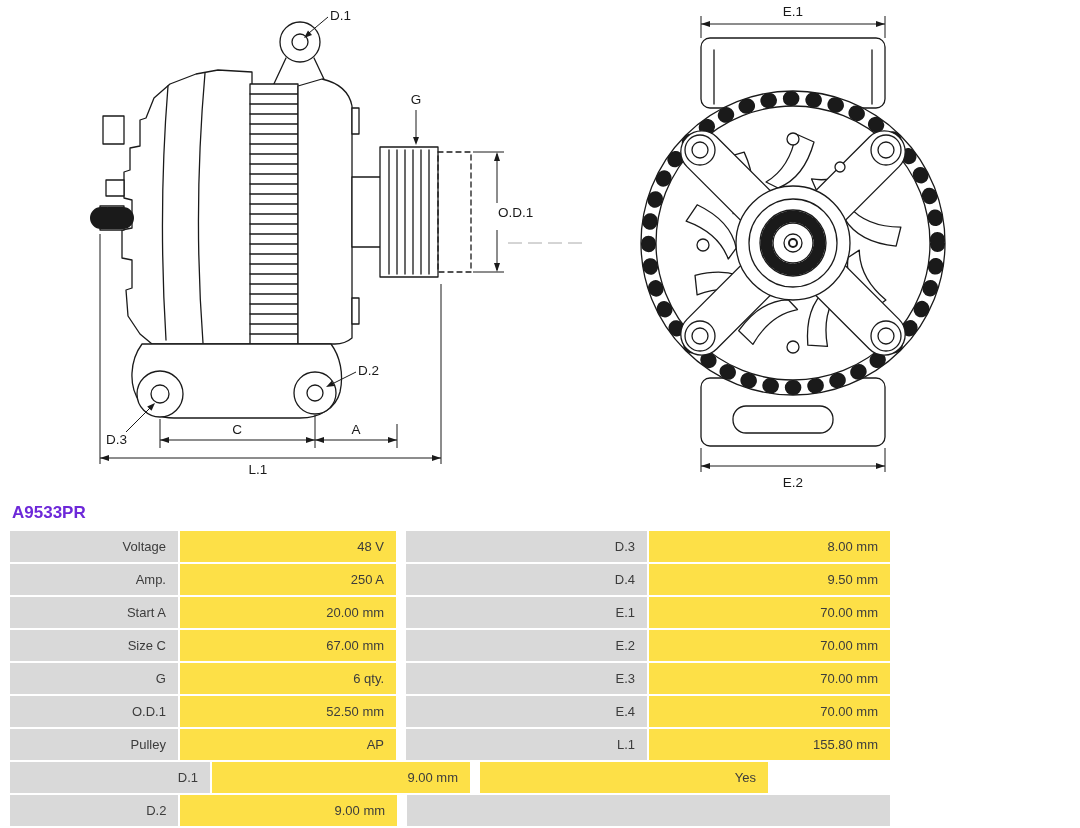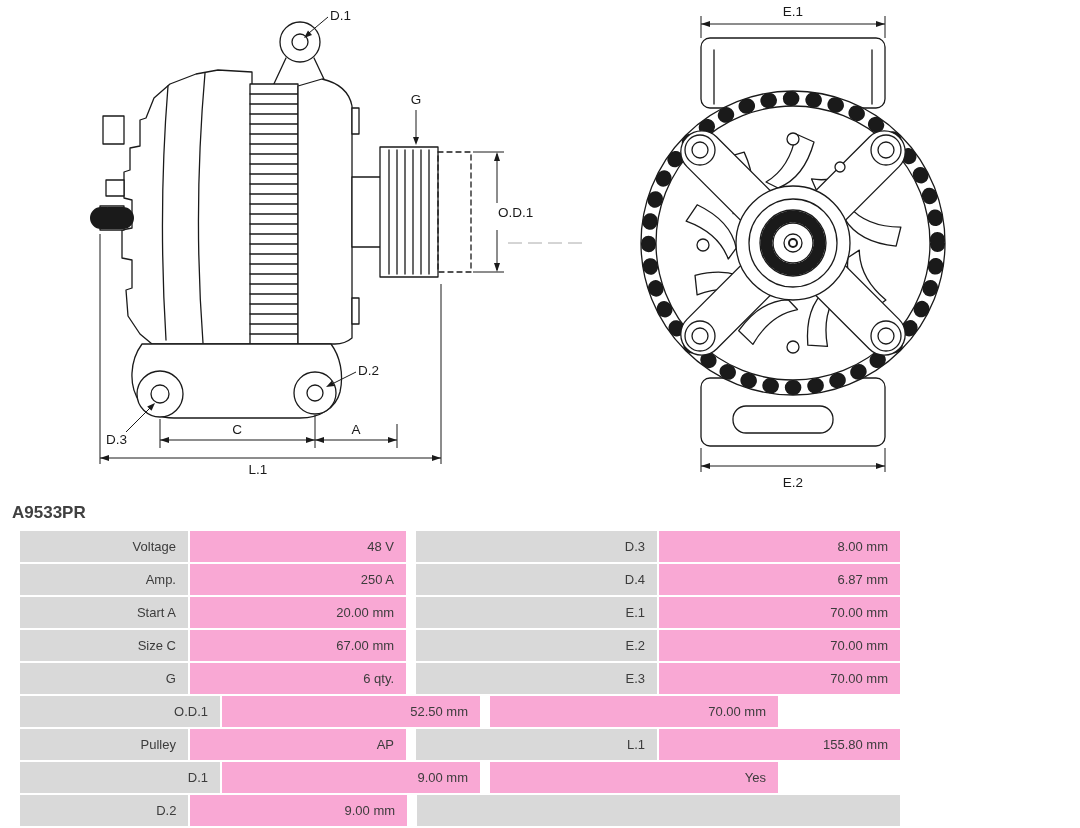--- a/index.html
+++ b/index.html
@@ -1,26 +1,26 @@
 <!DOCTYPE html>
 <html><head>
 <meta charset="utf-8">
 <style>
   html,body{margin:0;padding:0;background:#fff;}
   body{width:1080px;height:828px;font-family:"Liberation Sans",sans-serif;overflow:hidden;}
   .diagram{position:relative;width:1080px;height:497px;}
   svg{display:block;}
   svg text{font-family:"Liberation Sans",sans-serif;font-size:13.5px;fill:#1a1a1a;}
-  .pn{margin:6px 0 8px 12px;color:#404040;font-size:17px;font-weight:700;}
-  .specs{margin-left:20px;width:880px;}
+  .pn{margin:6px 0 8px 12px;color:#6d28d9;font-size:17px;font-weight:700;}
+  .specs{margin-left:10px;width:880px;}
   .srow{display:flex;margin-bottom:2px;}
   .c{height:31px;line-height:31px;font-size:13px;color:#3c3c3c;text-align:right;
      padding-right:12px;box-sizing:border-box;white-space:nowrap;}
   .lab{background:#d9d9d9;}
-  .val{background:#f9a8d4;}
+  .val{background:#fde047;}
   .w1{width:200px;margin-right:2px;}
   .w2{width:258px;margin-right:10px;}
   .w3{width:288px;margin-right:2px;}
   .w4{width:288px;}
   .wspan{width:578px;}
 </style>
 </head>
 <body>
 
 <div class="diagram">
@@ -191,21 +191,21 @@
   <div class="srow">
     <div class="c lab w1">Voltage</div>
     <div class="c val w2">48 V</div>
     <div class="c lab w3">D.3</div>
     <div class="c val w4">8.00 mm</div>
   </div>
   <div class="srow">
     <div class="c lab w1">Amp.</div>
     <div class="c val w2">250 A</div>
     <div class="c lab w3">D.4</div>
-    <div class="c val w4">6.87 mm</div>
+    <div class="c val w4">9.50 mm</div>
   </div>
   <div class="srow">
     <div class="c lab w1">Start A</div>
     <div class="c val w2">20.00 mm</div>
     <div class="c lab w3">E.1</div>
     <div class="c val w4">70.00 mm</div>
   </div>
   <div class="srow">
     <div class="c lab w1">Size C</div>
     <div class="c val w2">67.00 mm</div>
@@ -214,20 +214,21 @@
   </div>
   <div class="srow">
     <div class="c lab w1">G</div>
     <div class="c val w2">6 qty.</div>
     <div class="c lab w3">E.3</div>
     <div class="c val w4">70.00 mm</div>
   </div>
   <div class="srow">
     <div class="c lab w1">O.D.1</div>
     <div class="c val w2">52.50 mm</div>
+    <div class="c lab w3">E.4</div>
     <div class="c val w4">70.00 mm</div>
   </div>
   <div class="srow">
     <div class="c lab w1">Pulley</div>
     <div class="c val w2">AP</div>
     <div class="c lab w3">L.1</div>
     <div class="c val w4">155.80 mm</div>
   </div>
   <div class="srow">
     <div class="c lab w1">D.1</div>

